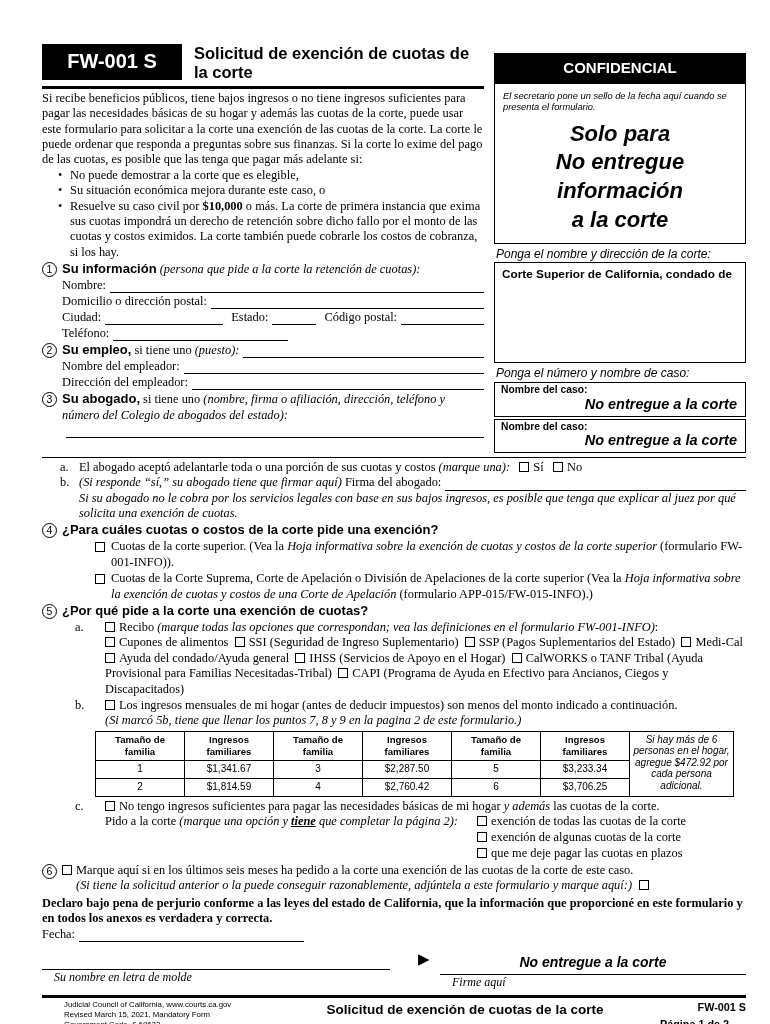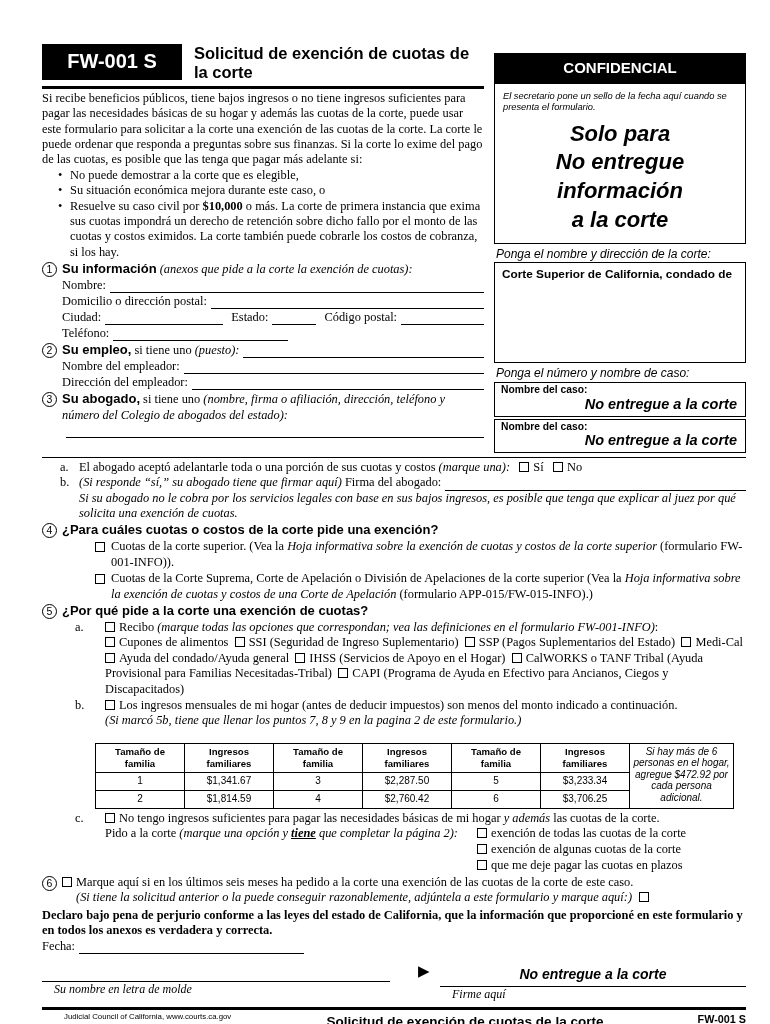--- a/index.html
+++ b/index.html
@@ -63,21 +63,21 @@
   .main { padding:0 24px 0 42px; }
   .ab-item { display:flex; gap:5px; padding-left:18px; }
   .ab-item .ltr { flex:none; width:14px; }
   .opt { display:flex; gap:2px; padding-left:53px; margin-top:1px; }
   .opt .cbc { flex:none; padding-top:1px; }
   .sub { display:flex; gap:4px; padding-left:33px; margin-top:1px; }
   .sub .ltr { flex:none; width:26px; }
   .sub .body { flex:1; min-width:0; }
 
   
-  table.inc { border-collapse:collapse; margin:14px 0 2px 53px; }
+  table.inc { border-collapse:collapse; margin:2px 0 2px 53px; }
   table.inc td, table.inc th { border:1.2px solid #000; text-align:center;
     font-family:"Liberation Sans", sans-serif; }
   table.inc th { font-size:9.6px; font-weight:bold; padding:2px 3px; width:89px; }
   table.inc td { font-size:10px; padding:2px 3px; height:18px; }
   td.note { width:104px; font-family:"Liberation Serif", serif; font-style:italic;
     font-size:9.2px; text-align:left; line-height:1.15; padding:2px 4px; vertical-align:top; }
 
   .c-flex { display:flex; }
   .c-left { width:372px; flex:none; }
   .c-opts { flex:1; }
@@ -122,21 +122,21 @@
       <div class="hdr-rule"></div>
 
       <div>Si recibe beneficios públicos, tiene bajos ingresos o no tiene ingresos suficientes para pagar las necesidades básicas de su hogar y además las cuotas de la corte, puede usar este formulario para solicitar a la corte una exención de las cuotas de la corte. La corte le puede ordenar que responda a preguntas sobre sus finanzas. Si la corte lo exime del pago de las cuotas, es posible que las tenga que pagar más adelante si:</div>
       <div class="bullet">No puede demostrar a la corte que es elegible,</div>
       <div class="bullet">Su situación económica mejora durante este caso, o</div>
       <div class="bullet"><span>Resuelve su caso civil por </span><span class="b">$10,000</span><span> o más. La corte de primera instancia que exima sus cuotas impondrá un derecho de retención sobre dicho fallo por el monto de las cuotas y costos eximidos. La corte también puede cobrarle los costos de cobranza, si los hay.</span></div>
 
       <div class="sec">
         <div class="num">1</div>
         <div class="secbody">
-          <div><span class="h">Su información</span> <span class="i">(anexos que pide a la corte la exención de cuotas):</span></div>
+          <div><span class="h">Su información</span> <span class="i">(persona que pide a la corte la retención de cuotas):</span></div>
           <div class="frow">
               <span class="lab">Nombre:</span>
               <span class="fline"></span>
             </div>
           <div class="frow">
               <span class="lab">Domicilio o dirección postal:</span>
               <span class="fline"></span>
             </div>
           <div class="frow">
             <span class="lab">Ciudad:</span>

